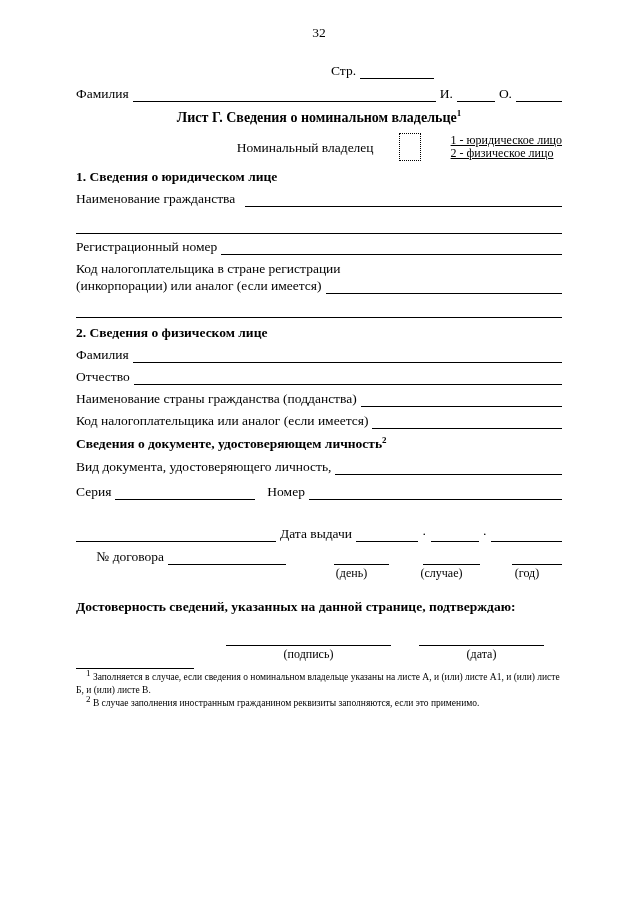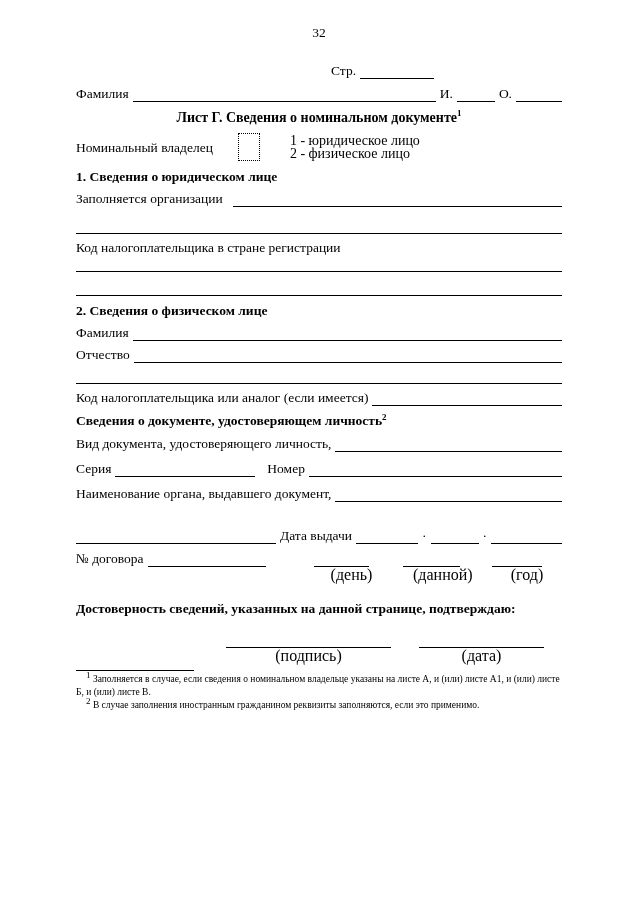--- a/index.html
+++ b/index.html
@@ -12,30 +12,30 @@
     box-sizing:border-box;
     width:640px; height:905px;
     padding:24px 78px 0 76px;
     overflow:hidden;
     background:#fff;
   }
   .center { text-align:center; }
   .bold { font-weight:bold; }
   .row {
     display:flex; align-items:flex-end; column-gap:4px;
-    font-size:13.5px; line-height:17px;
+    font-size:13.5px; line-height:17px;justify-content:flex-end;
   }
   .txt { font-size:13.5px; line-height:17px; }
   .lbl { white-space:nowrap; }
   .b  { flex:1 1 auto; height:15px; border-bottom:1px solid #000; }
   .bf { flex:0 0 auto; height:15px; border-bottom:1px solid #000; }
   sup { font-size:9px; line-height:0; }
-  .opts { font-size:14px; line-height:13px; }
+  .opts { font-size:12px; line-height:13px;text-decoration:underline; }
   .code-box { width:20px; height:26px; border:1.6px dotted #000; flex:0 0 auto; }
-  .sub { font-size:16px; line-height:14px; text-align:center; }
+  .sub { font-size:12px; line-height:14px; text-align:center; }
   .fnote { font-size:9.5px; line-height:13px; text-indent:10px; }
   .rule { width:118px; border-top:1px solid #000; height:0; }
 </style>
 </head>
 <body>
 
 <div class="page">
 
   <div class="center txt">32</div>
 
@@ -47,63 +47,69 @@
   <div class="row" style="margin-top:6px">
     <span class="lbl">Фамилия</span>
     <span class="b"></span>
     <span class="lbl">И.</span>
     <span class="bf" style="width:38px"></span>
     <span class="lbl">О.</span>
     <span class="bf" style="width:46px"></span>
   </div>
 
   <div class="center bold" style="margin-top:7px; font-size:14px; line-height:18px">
-    <span>Лист Г. Сведения о номинальном документе</span><sup>1</sup>
+    <span>Лист Г. Сведения о номинальном владельце</span><sup>1</sup>
   </div>
 
   <div class="row" style="margin-top:6px; align-items:center">
     <span class="lbl">Номинальный владелец</span>
     <span class="code-box" style="margin-left:21px"></span>
     <div class="opts" style="margin-left:26px">
       <div>1 - юридическое лицо</div>
       <div>2 - физическое лицо</div>
     </div>
   </div>
 
   <div class="txt bold" style="margin-top:7px">1. Сведения о юридическом лице</div>
 
   <div class="row" style="margin-top:5px">
-    <span class="lbl">Заполняется организации</span>
+    <span class="lbl">Наименование гражданства</span>
     <span class="b" style="margin-left:6px"></span>
   </div>
   <div class="row" style="margin-top:11px">
     <span class="b"></span>
   </div>
 
+  <div class="row" style="margin-top:4px">
+    <span class="lbl">Регистрационный номер</span>
+    <span class="b"></span>
+  </div>
 
   <div class="txt" style="margin-top:5px">Код налогоплательщика в стране регистрации</div>
   <div class="row">
+    <span class="lbl">(инкорпорации) или аналог (если имеется)</span>
     <span class="b"></span>
   </div>
 
   <div class="row" style="margin-top:8px">
     <span class="b"></span>
   </div>
 
   <div class="txt bold" style="margin-top:6px">2. Сведения о физическом лице</div>
 
   <div class="row" style="margin-top:5px">
     <span class="lbl">Фамилия</span>
     <span class="b"></span>
   </div>
   <div class="row" style="margin-top:5px">
     <span class="lbl">Отчество</span>
     <span class="b"></span>
   </div>
   <div class="row" style="margin-top:5px">
+    <span class="lbl">Наименование страны гражданства (подданства)</span>
     <span class="b"></span>
   </div>
   <div class="row" style="margin-top:5px">
     <span class="lbl">Код налогоплательщика или аналог (если имеется)</span>
     <span class="b"></span>
   </div>
 
   <div class="txt bold" style="margin-top:6px; line-height:18px">
     <span>Сведения о документе, удостоверяющем личность</span><sup>2</sup>
   </div>
@@ -113,24 +119,20 @@
     <span class="b"></span>
   </div>
 
   <div class="row" style="margin-top:8px">
     <span class="lbl">Серия</span>
     <span class="bf" style="width:140px"></span>
     <span class="lbl" style="margin-left:8px">Номер</span>
     <span class="b"></span>
   </div>
 
-  <div class="row" style="margin-top:8px">
-    <span class="lbl">Наименование органа, выдавшего документ,</span>
-    <span class="b"></span>
-  </div>
 
   <div class="row" style="margin-top:25px">
     <span class="bf" style="width:200px"></span>
     <span class="lbl">Дата выдачи</span>
     <span class="bf" style="width:62px"></span>
     <span class="lbl">·</span>
     <span class="bf" style="width:48px"></span>
     <span class="lbl">·</span>
     <span class="b"></span>
   </div>
@@ -138,21 +140,21 @@
 
   <div class="row" style="margin-top:6px">
     <span class="lbl">№ договора</span>
     <span class="bf" style="width:118px"></span>
     <span class="bf" style="width:55px; margin-left:44px"></span>
     <span class="bf" style="width:57px; margin-left:30px"></span>
     <span class="bf" style="width:50px; margin-left:28px"></span>
   </div>
   <div style="display:flex; margin-top:1px">
     <span class="sub" style="width:55px; margin-left:248px">(день)</span>
-    <span class="sub" style="width:57px; margin-left:34px">(данной)</span>
+    <span class="sub" style="width:57px; margin-left:34px">(случае)</span>
     <span class="sub" style="width:50px; margin-left:32px">(год)</span>
   </div>
 
   <div class="txt bold" style="margin-top:18px">Достоверность сведений, указанных на данной странице, подтверждаю:</div>
 
   <div style="display:flex; margin-top:15px">
     <span class="bf" style="width:165px; margin-left:150px"></span>
     <span class="bf" style="width:125px; margin-left:28px"></span>
   </div>
   <div style="display:flex; margin-top:1px">

